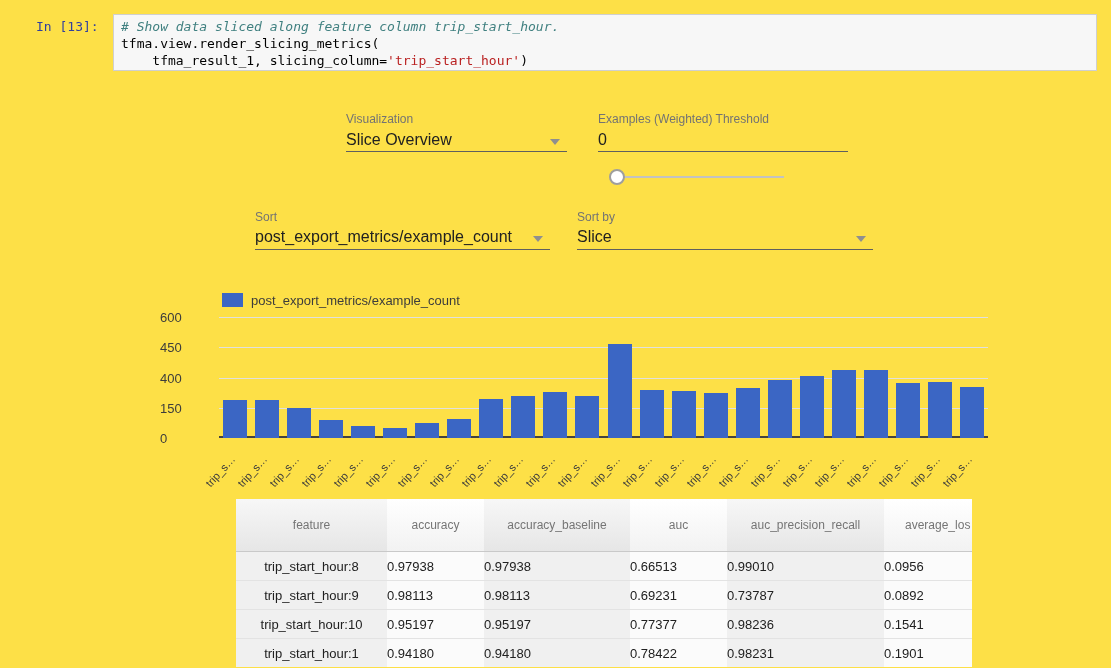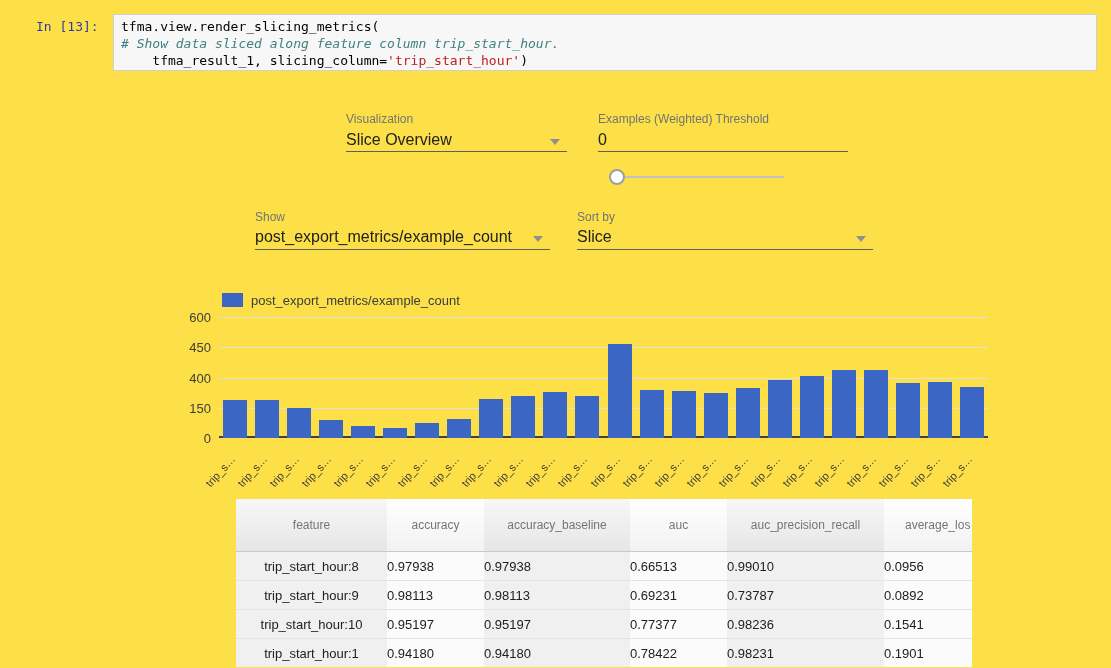--- a/index.html
+++ b/index.html
@@ -25,21 +25,21 @@
             border-right:5px solid transparent;border-top:6px solid #8f8f8f;}
   .slider-track{position:absolute;height:2px;background:#c2c2c2;}
   .slider-thumb{position:absolute;width:12px;height:12px;border-radius:50%;
                 background:#fff;border:2px solid #9e9e9e;box-sizing:content-box;}
 
   
   .legend-swatch{position:absolute;left:222px;top:293px;width:21px;height:14px;
                  background:var(--bar-color,#3b66c4);}
   .legend-label{position:absolute;left:251px;top:293px;font-size:13px;color:#3c3c3c;}
   #yaxis{position:absolute;left:160px;top:317px;width:51px;height:121px;}
-  .ytick{position:absolute;right:0;width:51px;text-align:right;font-size:13px;color:#3c3c3c;}
+  .ytick{position:absolute;right:0;width:51px;font-size:13px;color:#3c3c3c;}
   #plot{position:absolute;left:219px;top:317px;width:769px;height:121px;}
   .gridline{position:absolute;left:0;width:100%;height:1px;background:#e0e0e0;}
   .baseline{position:absolute;left:0;bottom:0;width:100%;height:2px;background:#424242;}
   .bar{position:absolute;bottom:0;width:24px;background:var(--bar-color,#3b66c4);}
   #xlabels{position:absolute;left:219px;top:443px;width:790px;height:34px;}
   .xlabel{position:absolute;width:42px;text-align:right;font-size:11px;color:#3c3c3c;
           transform:rotate(-48deg);transform-origin:100% 50%;white-space:nowrap;}
 
   
   .table-clip{position:absolute;left:236px;top:499px;width:736px;height:169px;overflow:hidden;}
@@ -58,39 +58,39 @@
   table.metrics td.num{text-align:left;padding-right:24px;}
   table.metrics td.num:last-child{padding-right:56px;}
 </style>
 </head>
 <body>
 
 <div id="page">
 
   <div class="prompt">In [13]:</div>
   <div class="code-cell">
-    <pre><div class="code-line"><span>tfma.view.render_slicing_metrics(</span></div><div class="code-line"><span class="tok-comment"># Show data sliced along feature column trip_start_hour.</span></div><div class="code-line"><span>    tfma_result_1, slicing_column=</span><span class="tok-string">'trip_start_hour'</span><span>)</span></div></pre>
+    <pre><div class="code-line"><span class="tok-comment"># Show data sliced along feature column trip_start_hour.</span></div><div class="code-line"><span>tfma.view.render_slicing_metrics(</span></div><div class="code-line"><span>    tfma_result_1, slicing_column=</span><span class="tok-string">'trip_start_hour'</span><span>)</span></div></pre>
   </div>
 
   <div class="ctl-label" style="left:346px;top:112px;">Visualization</div>
   <div>
     <div class="ctl-value" style="left:346px;top:131px;">Slice Overview</div>
     <div class="dd-arrow" style="left:550px;top:139px;"></div>
     <div class="ctl-underline" style="left:346px;top:151px;width:221px;"></div>
   </div>
 
   <div class="ctl-label" style="left:598px;top:112px;">Examples (Weighted) Threshold</div>
   <div class="ctl-value" style="left:598px;top:131px;">0</div>
   <div class="ctl-underline" style="left:598px;top:151px;width:250px;"></div>
   <div>
     <div class="slider-track" style="left:622px;top:176px;width:162px;"></div>
     <div class="slider-thumb" style="left:609px;top:169px;"></div>
   </div>
 
-  <div class="ctl-label" style="left:255px;top:210px;">Show</div>
+  <div class="ctl-label" style="left:255px;top:210px;">Sort</div>
   <div>
     <div class="ctl-value" style="left:255px;top:228px;">post_export_metrics/example_count</div>
     <div class="dd-arrow" style="left:533px;top:236px;"></div>
     <div class="ctl-underline" style="left:255px;top:249px;width:295px;"></div>
   </div>
 
   <div class="ctl-label" style="left:577px;top:210px;">Sort by</div>
   <div>
     <div class="ctl-value" style="left:577px;top:228px;">Slice</div>
     <div class="dd-arrow" style="left:856px;top:236px;"></div>

